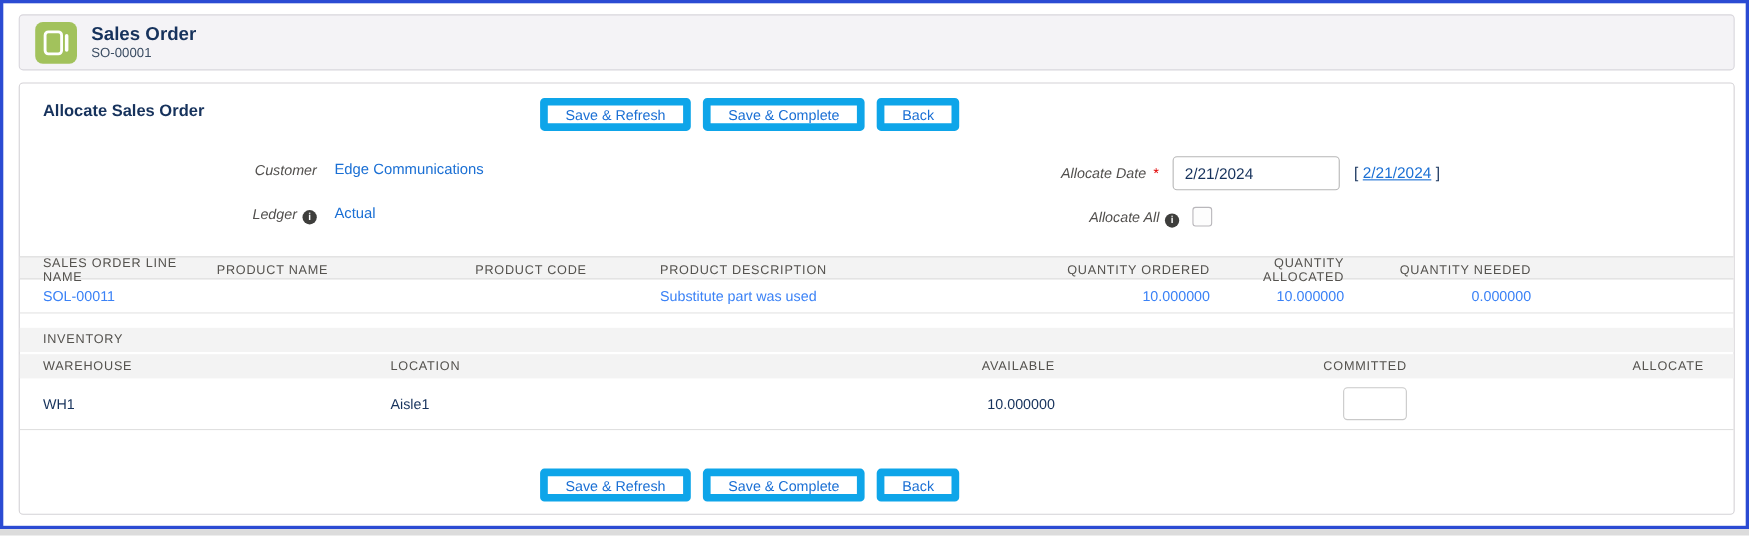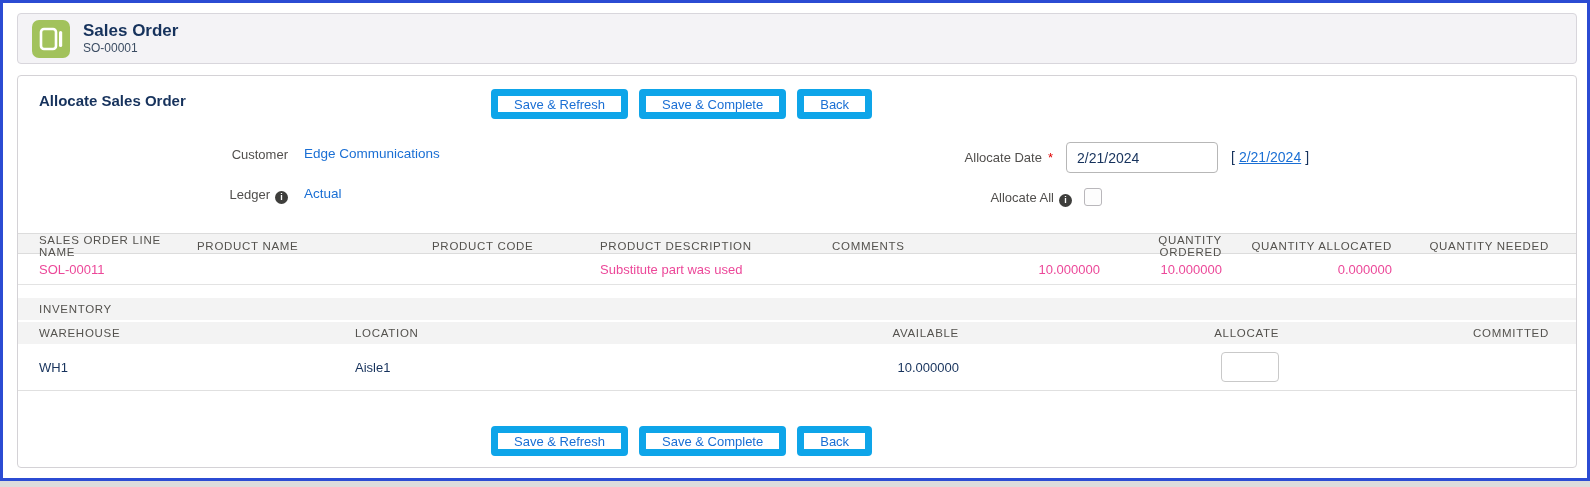--- a/index.html
+++ b/index.html
@@ -44,21 +44,21 @@
   .btn-row { position:absolute; display:flex; gap:11px; }
   .btn-row.top { left:473px; top:13px; }
   .btn-row.bottom { left:473px; top:350px; }
   .btn {
     height:30px; padding:0 16px; background:#fff;
     border:7px solid #0ea5e9; border-radius:4px;
     color:#1a6fd4; font-size:13px; font-family:inherit; cursor:pointer;
     display:flex; align-items:center;
   }
   
-  .flabel { position:absolute; font-size:13px; color:#514f4d; text-align:right; }
+  .flabel { position:absolute; font-size:13px; color:#514f4d; text-align:right;font-style:italic; }
   .fvalue { position:absolute; font-size:13.5px; }
   .link { color:#1a6fd4; text-decoration:none; cursor:pointer; }
   .label-customer { left:0; top:71px; width:270px; }
   .value-customer { left:286px; top:70px; }
   .label-ledger   { left:0; top:111px; width:270px;text-align:right; }
   .value-ledger   { left:286px; top:110px; }
   .info-icon {
     display:inline-block; width:13px; height:13px; border-radius:50%;
     background:#3e3e3c; color:#fff; font-size:9px; font-weight:bold;
     text-align:center; line-height:13px; vertical-align:-1px; margin-left:5px;
@@ -86,21 +86,21 @@
     display:grid; grid-template-columns:158px 235px 168px 232px 268px 122px 170px 157px;
     padding:0 30px 0 21px; align-items:center;
   }
   .lines-header {
     top:157px; height:21px; background:#f3f3f3;
     border-top:1px solid #dcdcdc; border-bottom:1px solid #dcdcdc;
     font-size:11.5px; color:#54524e; letter-spacing:0.7px;
   }
   .lines-row {
     top:179px; height:30px; border-bottom:1px solid #e3e3e3;
-    font-size:13px; color:#ec4899;
+    font-size:13px; color:#3b82f6;
   }
   .num { text-align:right; }
   
   .inv-bar {
     position:absolute; left:0; top:222px; width:1558px; height:22px;
     background:#f3f3f3; font-size:11.5px; color:#54524e; letter-spacing:0.7px;
     line-height:22px; padding-left:21px;
   }
   .inv-header, .inv-row {
     position:absolute; left:0; width:1558px;
@@ -166,21 +166,20 @@
     <div class="flabel label-alloc-all">
       <span>Allocate All</span><span class="info-icon"></span>
     </div>
     <input type="checkbox" class="alloc-all-checkbox" style="">
 
     <div class="lines-header">
       <div>SALES ORDER LINE NAME</div>
       <div>PRODUCT NAME</div>
       <div>PRODUCT CODE</div>
       <div>PRODUCT DESCRIPTION</div>
-      <div>COMMENTS</div>
       <div class="num">QUANTITY ORDERED</div>
       <div class="num">QUANTITY ALLOCATED</div>
       <div class="num">QUANTITY NEEDED</div>
     </div>
 
     <div class="lines-row">
       <div>SOL-00011</div>
       <div></div>
       <div></div>
       <div>Substitute part was used</div>
@@ -188,22 +187,22 @@
       <div class="num">10.000000</div>
       <div class="num">0.000000</div>
     </div>
 
     <div class="inv-bar">INVENTORY</div>
 
     <div class="inv-header">
       <div>WAREHOUSE</div>
       <div>LOCATION</div>
       <div class="num">AVAILABLE</div>
+      <div class="num">COMMITTED</div>
       <div class="num">ALLOCATE</div>
-      <div class="num">COMMITTED</div>
     </div>
 
     <div class="inv-row">
       <div>WH1</div>
       <div>Aisle1</div>
       <div class="num">10.000000</div>
       <input class="allocate-input" value="" style="">
     </div>
 
     <div class="btn-row bottom">

